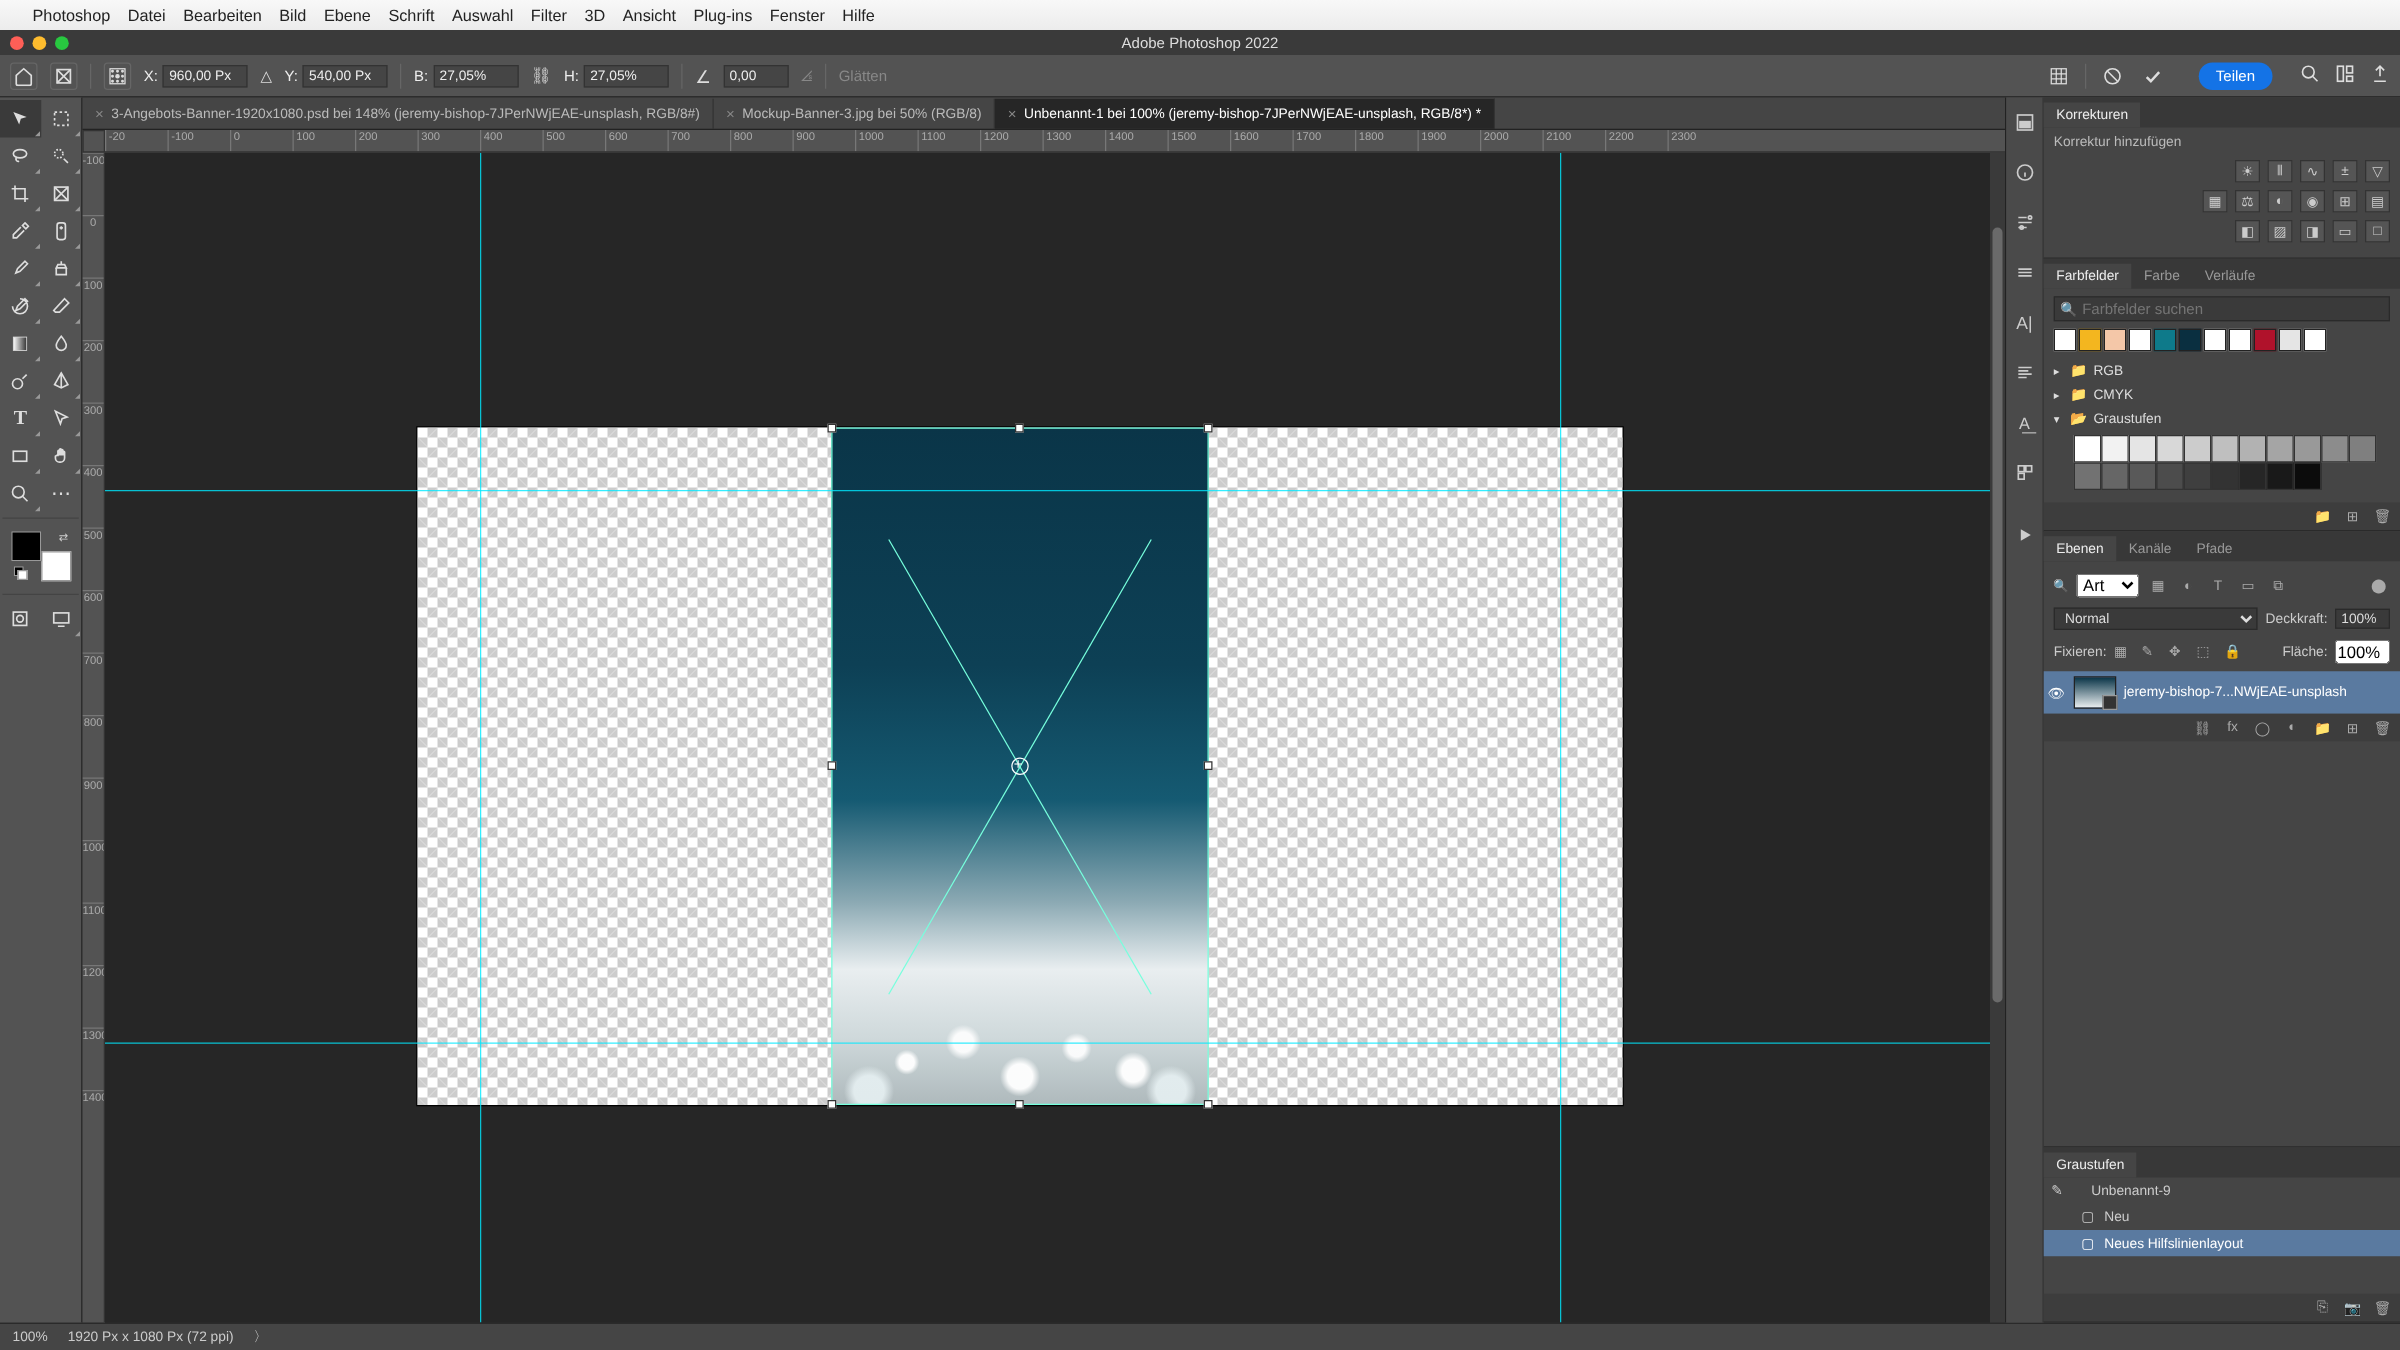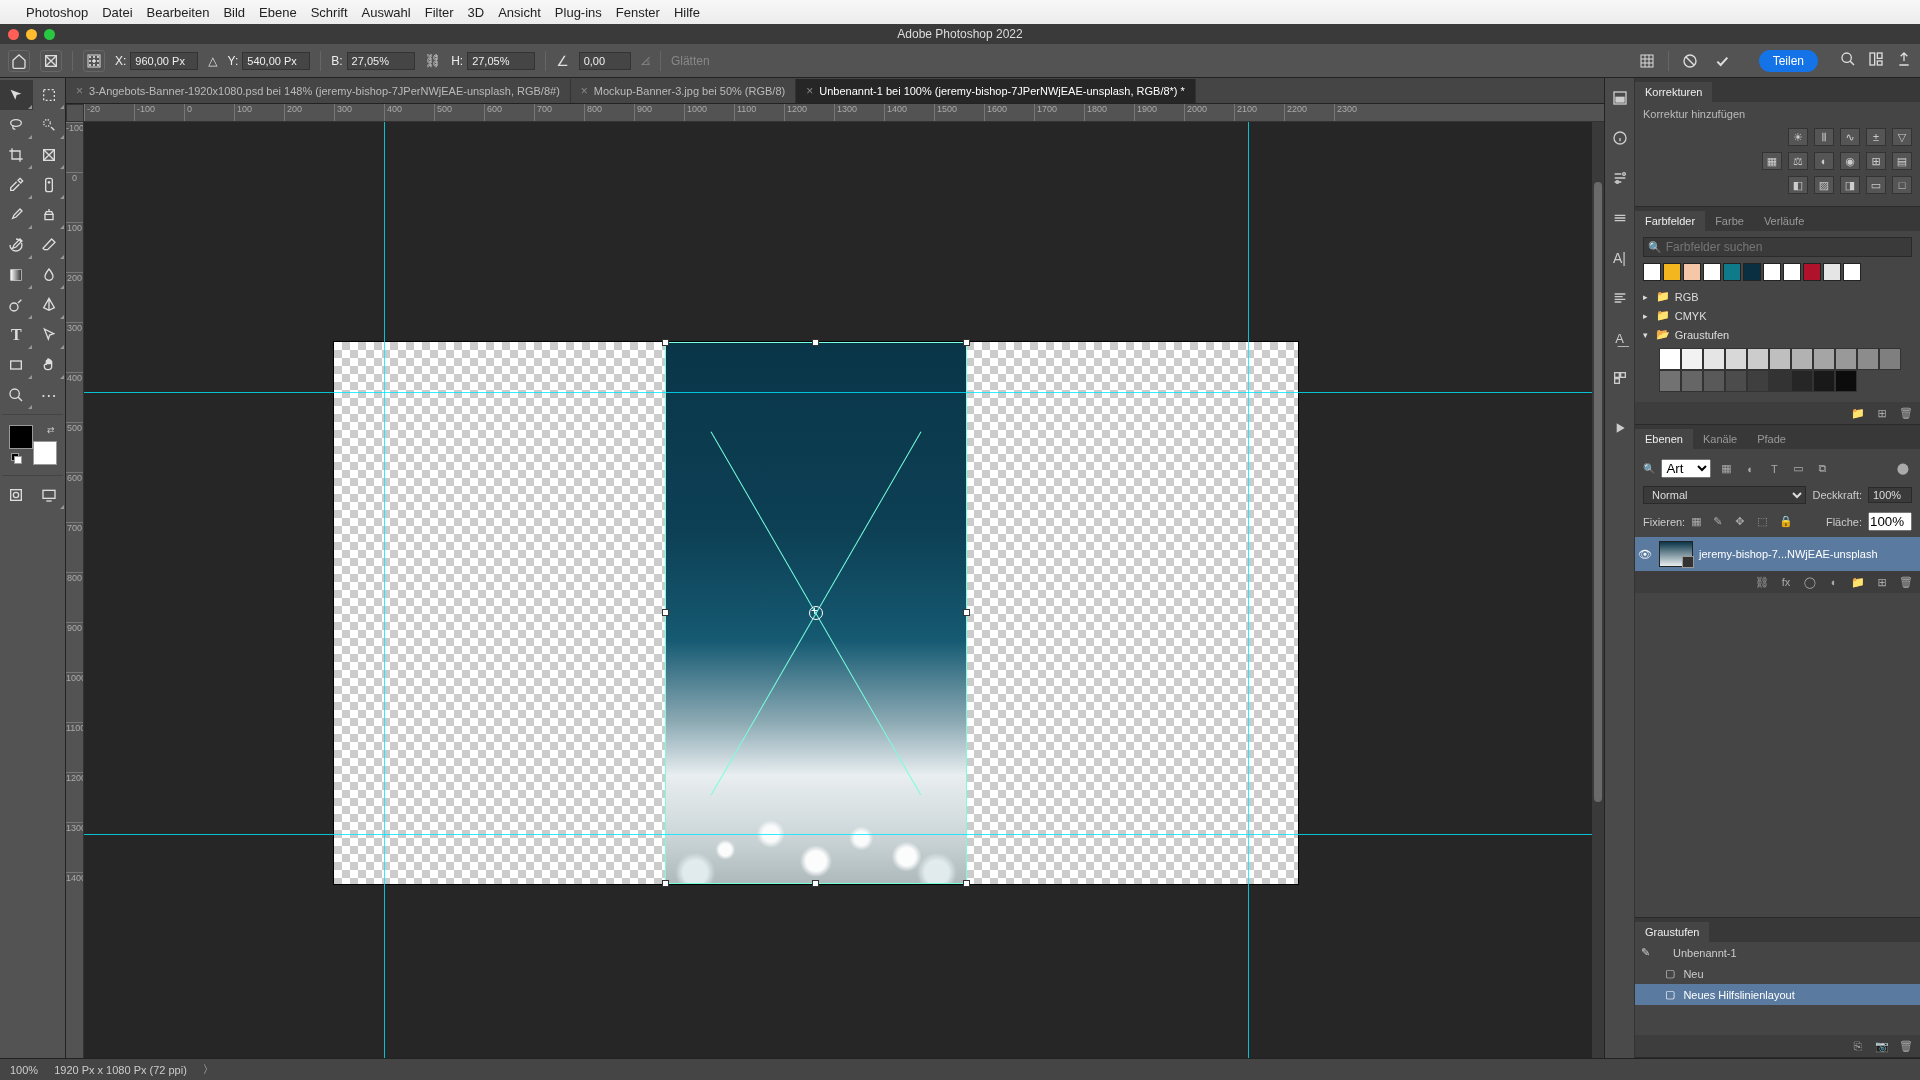--- a/index.html
+++ b/index.html
@@ -787,21 +787,21 @@
         </div>
       </div>
 
       <div class="panel">
         <div class="panel-tabs">
             <div class="panel-tab active">Graustufen</div>
           </div>
         <div class="history-doc">
           <span class="brush">✎</span>
           <div class="hthumb"></div>
-          <span>Unbenannt-1</span>
+          <span>Unbenannt-9</span>
         </div>
         <div class="history-item">
           <span style="width:16px;"></span>
           <span>▢</span>
           <span>Neu</span>
         </div>
         <div class="history-item active">
           <span style="width:16px;"></span>
           <span>▢</span>
           <span>Neues Hilfslinienlayout</span>

